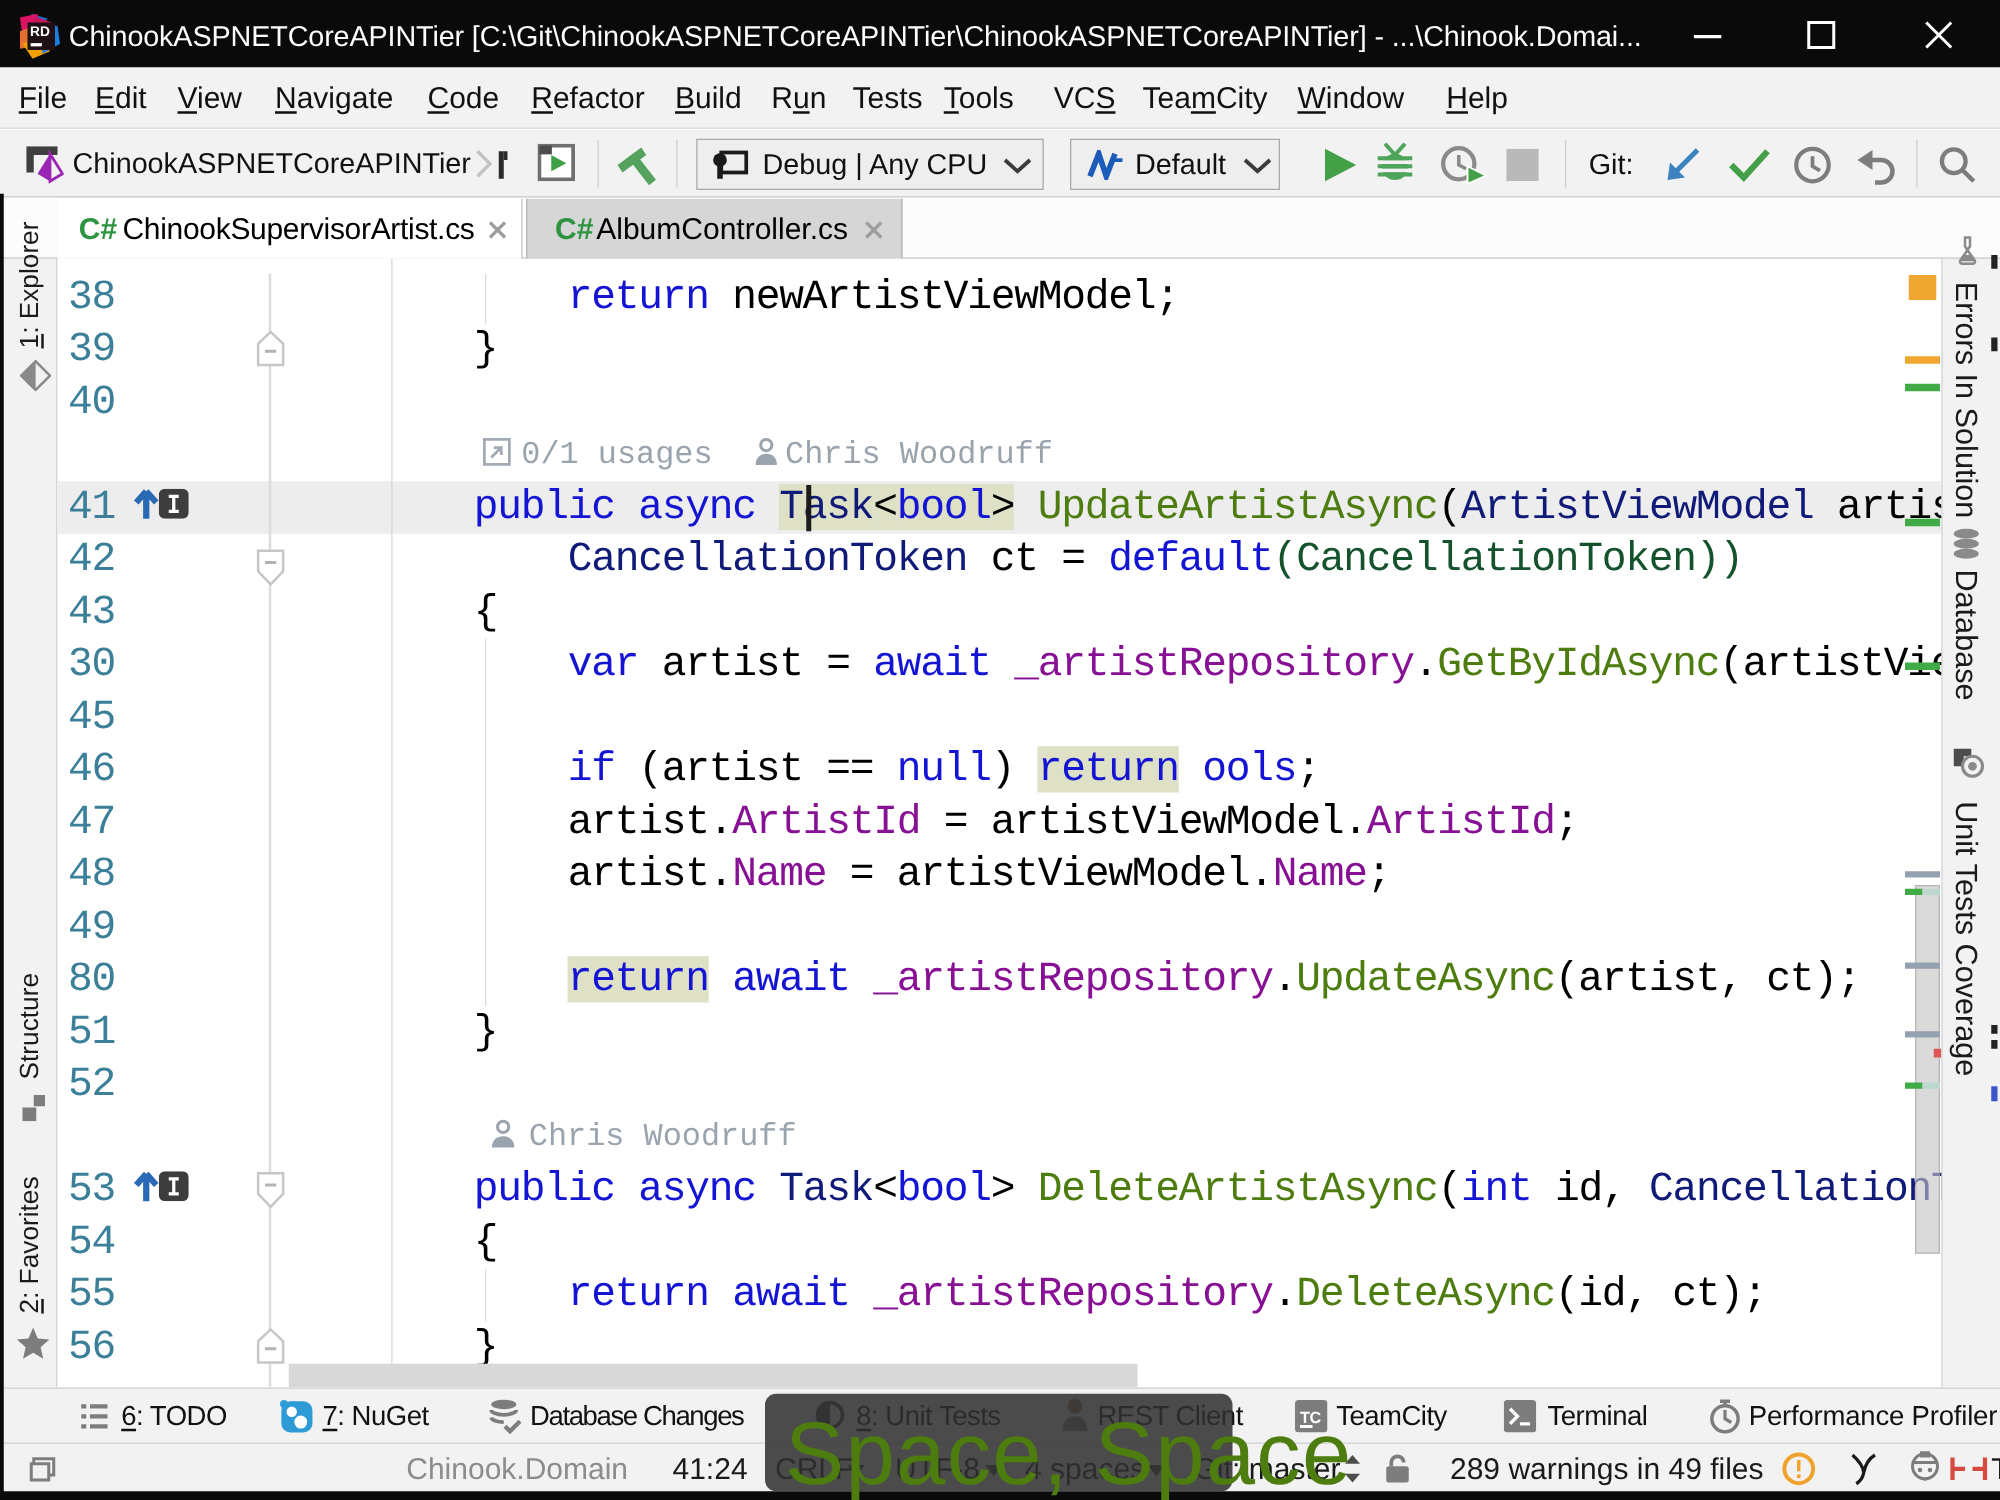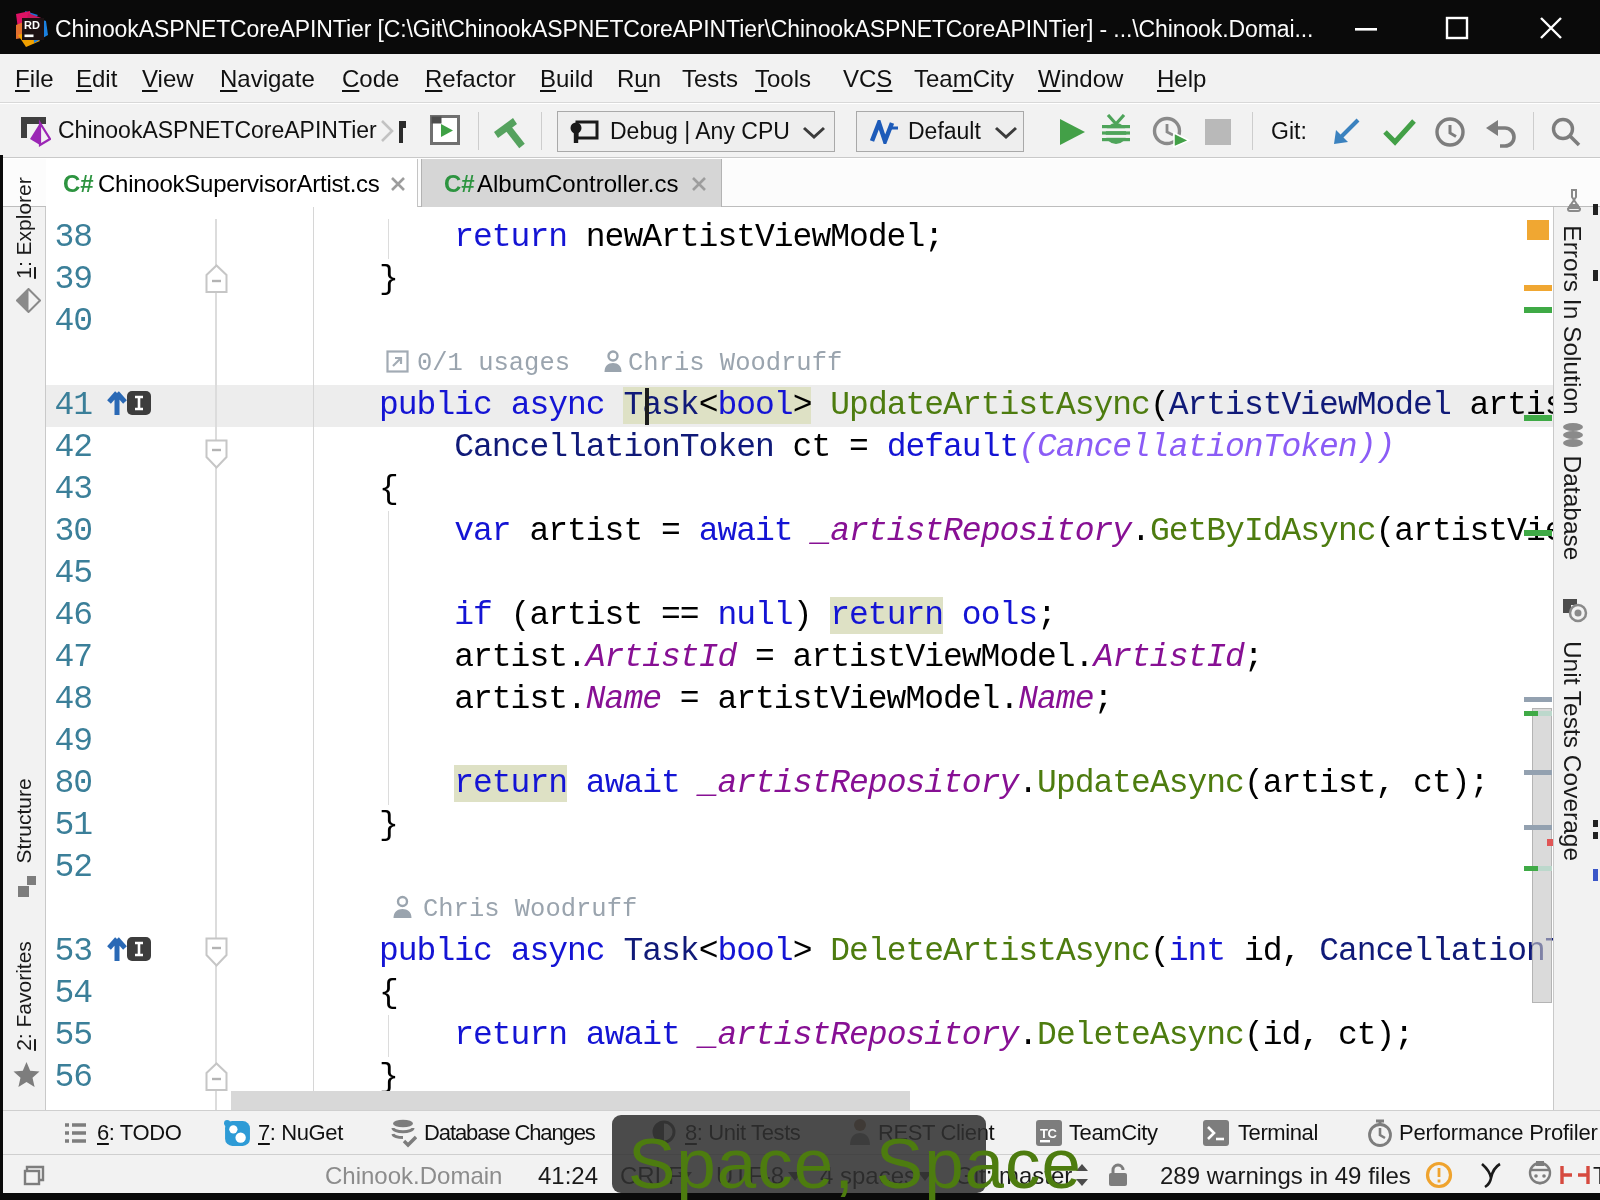--- a/index.html
+++ b/index.html
@@ -26,22 +26,22 @@
 .vlabR { position:absolute; white-space:nowrap; font-size:24.5px; color:#1a1a1a; transform:translate(-50%,-50%) rotate(90deg); }
 
 #editor { position:absolute; left:46px; top:207px; width:1507px; height:903px; background:#fff; overflow:hidden;
   font-family:"Liberation Mono",monospace; font-size:33px; letter-spacing:-1.003px; }
 #editor .ln { position:absolute; left:0px; width:46px; text-align:right; height:42px; line-height:42px; color:#3b7f99; }
 #editor .cl { position:absolute; left:333px; height:42px; line-height:42px; white-space:pre; color:#000; }
 #editor .inlay { position:absolute; height:42px; line-height:42px; white-space:pre; color:#9aa4ae; left:340px; font-size:25.5px; letter-spacing:0; }
 .k { color:#1414d4; }
 .t { color:#101a78; }
 .m { color:#4d7c0f; }
-.f { color:#871094;font-style:italic; }
-.g { color:#8b5cf6;font-style:italic; }
+.f { color:#871094; }
+.g { color:#14532d; }
 .hl { background:#dee1c5; }
 
 #botbar { position:absolute; left:0; top:1110px; width:1600px; height:44px; background:#f2f2f2; border-top:1px solid #cfcfcf; font-size:22px; letter-spacing:-0.4px; color:#111; white-space:nowrap; }
 #status { position:absolute; left:0; top:1154px; width:1600px; height:39px; background:#f2f2f2; border-top:1px solid #cfcfcf; font-size:24px; color:#1a1a1a; }
 #blackstrip { position:absolute; left:0; top:1193px; width:1600px; height:7px; background:#0a0a0a; }
 #leftedge { position:absolute; left:0; top:155px; width:3px; height:1045px; background:#0a0a0a; }
 u { text-underline-offset:3px; }
 </style></head><body>
 <div id="app">
 

